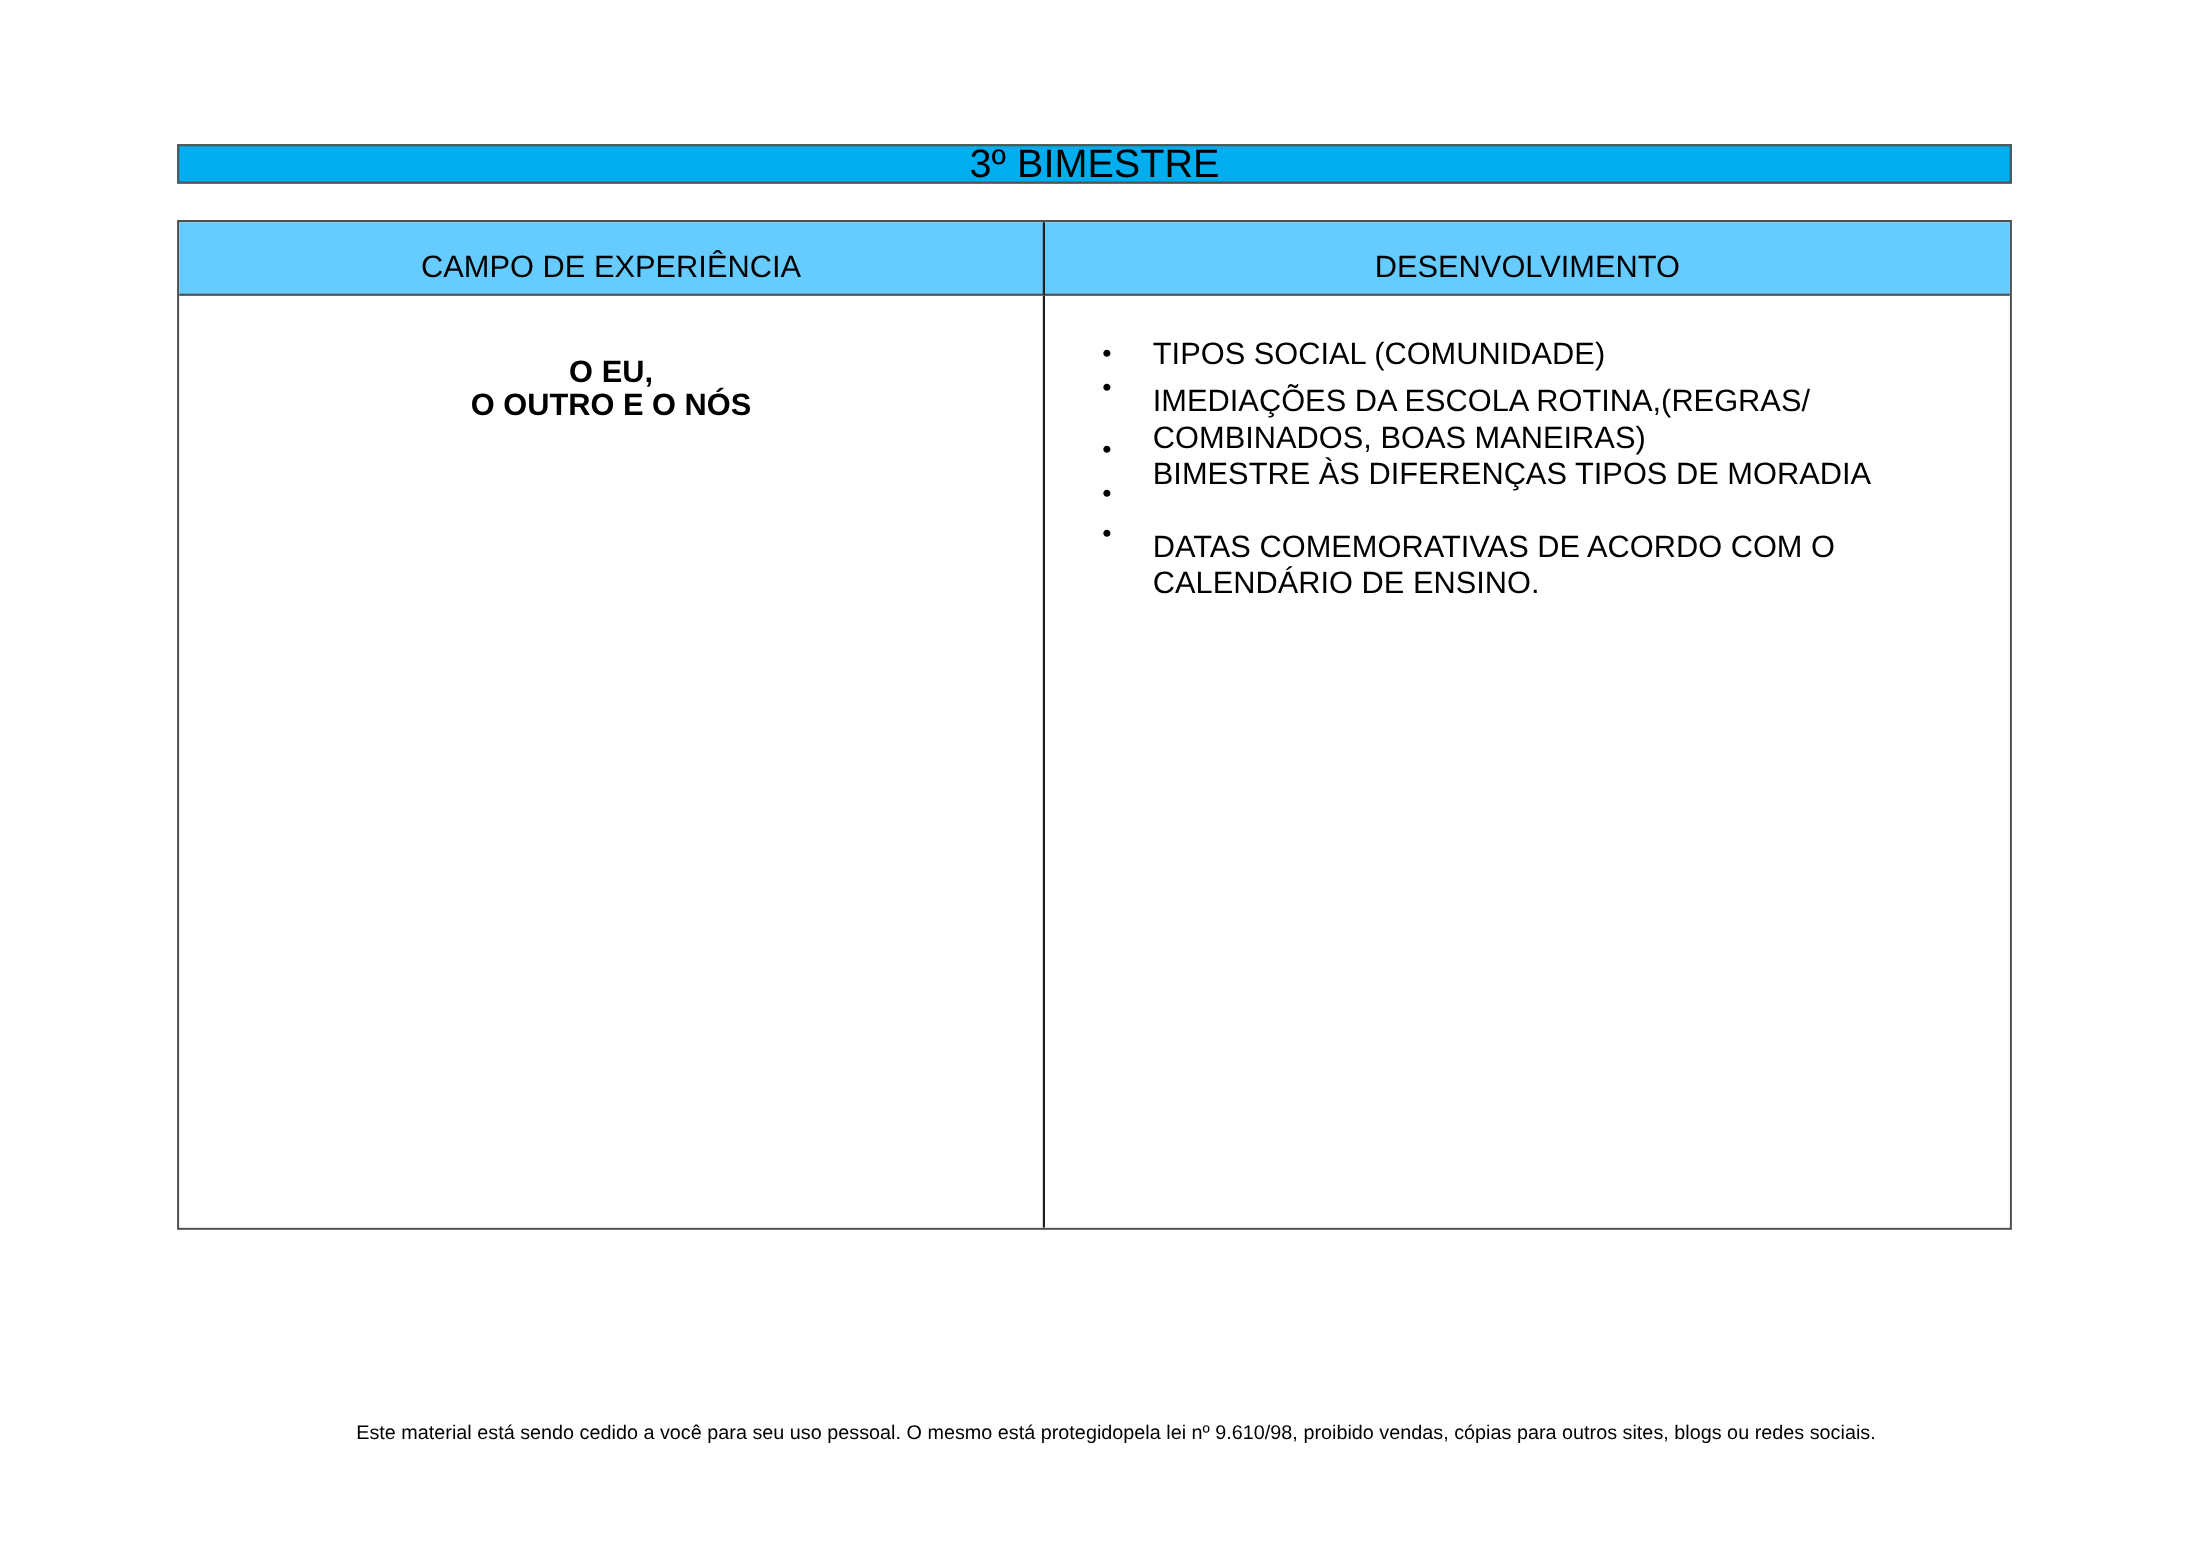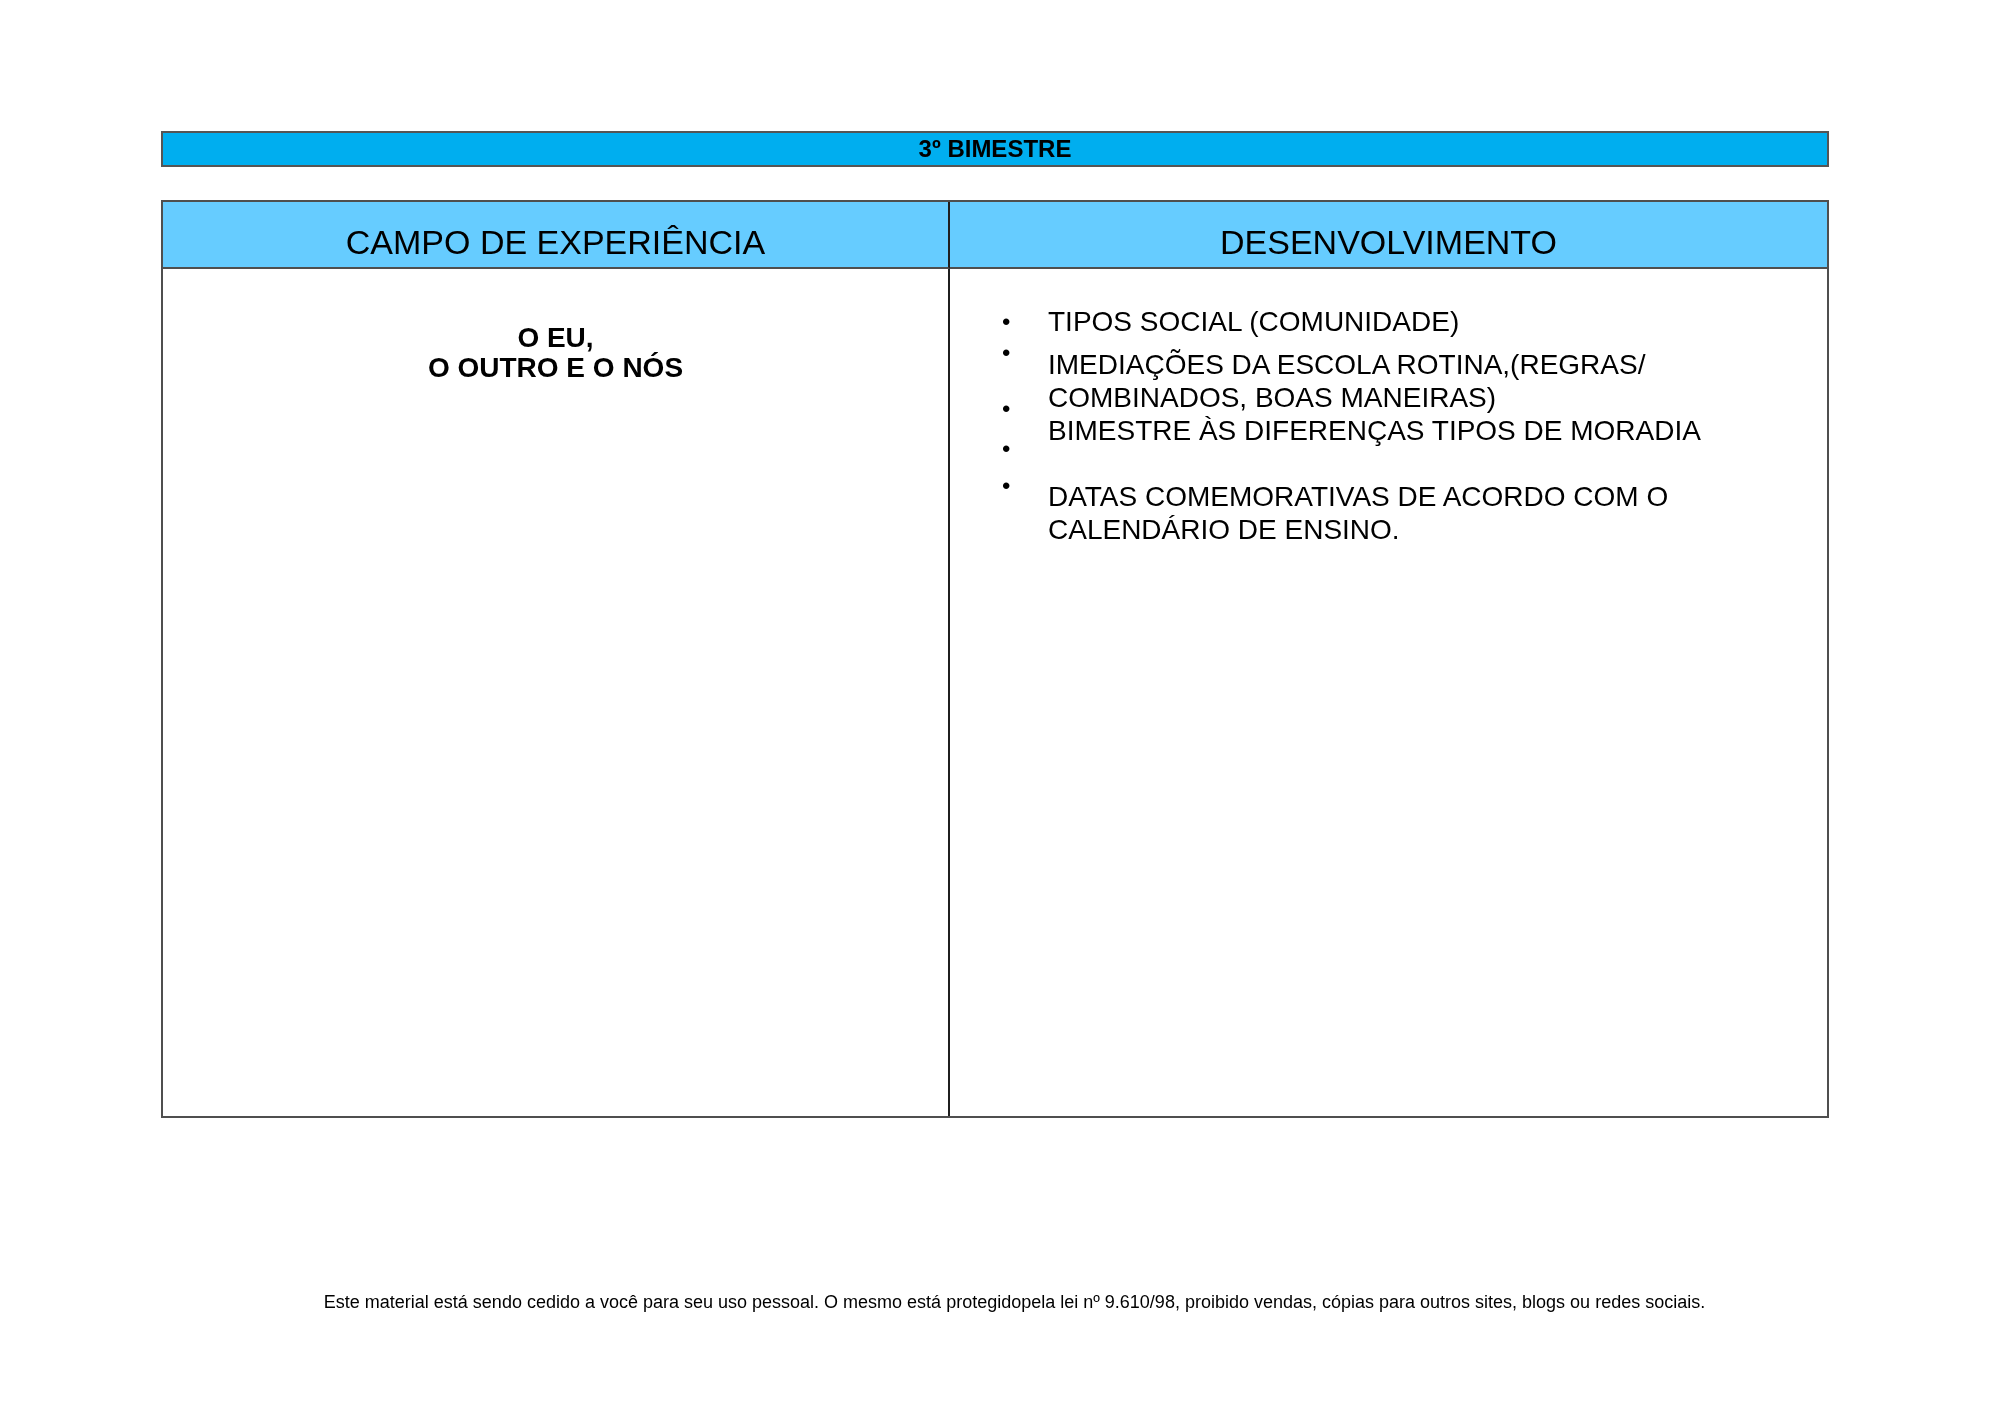--- a/index.html
+++ b/index.html
@@ -17,40 +17,40 @@
   
   .banner {
     position: absolute;
     left: 161px; top: 131px;
     width: 1668px; height: 36px;
     background: #00AEEF;
     border: 2px solid #555555;
     display: flex; align-items: center; justify-content: center;
   }
   .banner-title {
-    font-weight: 700;
-    font-size: 24px;
+    font-weight: 400;
+    font-size: 36px;
   }
 
   
   .grid-table {
     position: absolute;
     left: 161px; top: 200px;
     width: 1668px; height: 918px;
     border: 2px solid #4f4f4f;
     display: grid;
     grid-template-columns: 787px 877px;
     grid-template-rows: 67px 1fr;
   }
   .th {
     background: #66CCFF;
     border-bottom: 2px solid #4f4f4f;
     display: flex; align-items: flex-start; justify-content: center;
     padding-top: 24px;
-    font-size: 34px;
+    font-size: 28px;
     line-height: 33px;
   }
   .col-divider { border-right: 2px solid #1f1f1f; }
 
   .td-campo {
     background: #ffffff;
     padding-top: 33px;
     text-align: center;
   }
   .campo-text {

